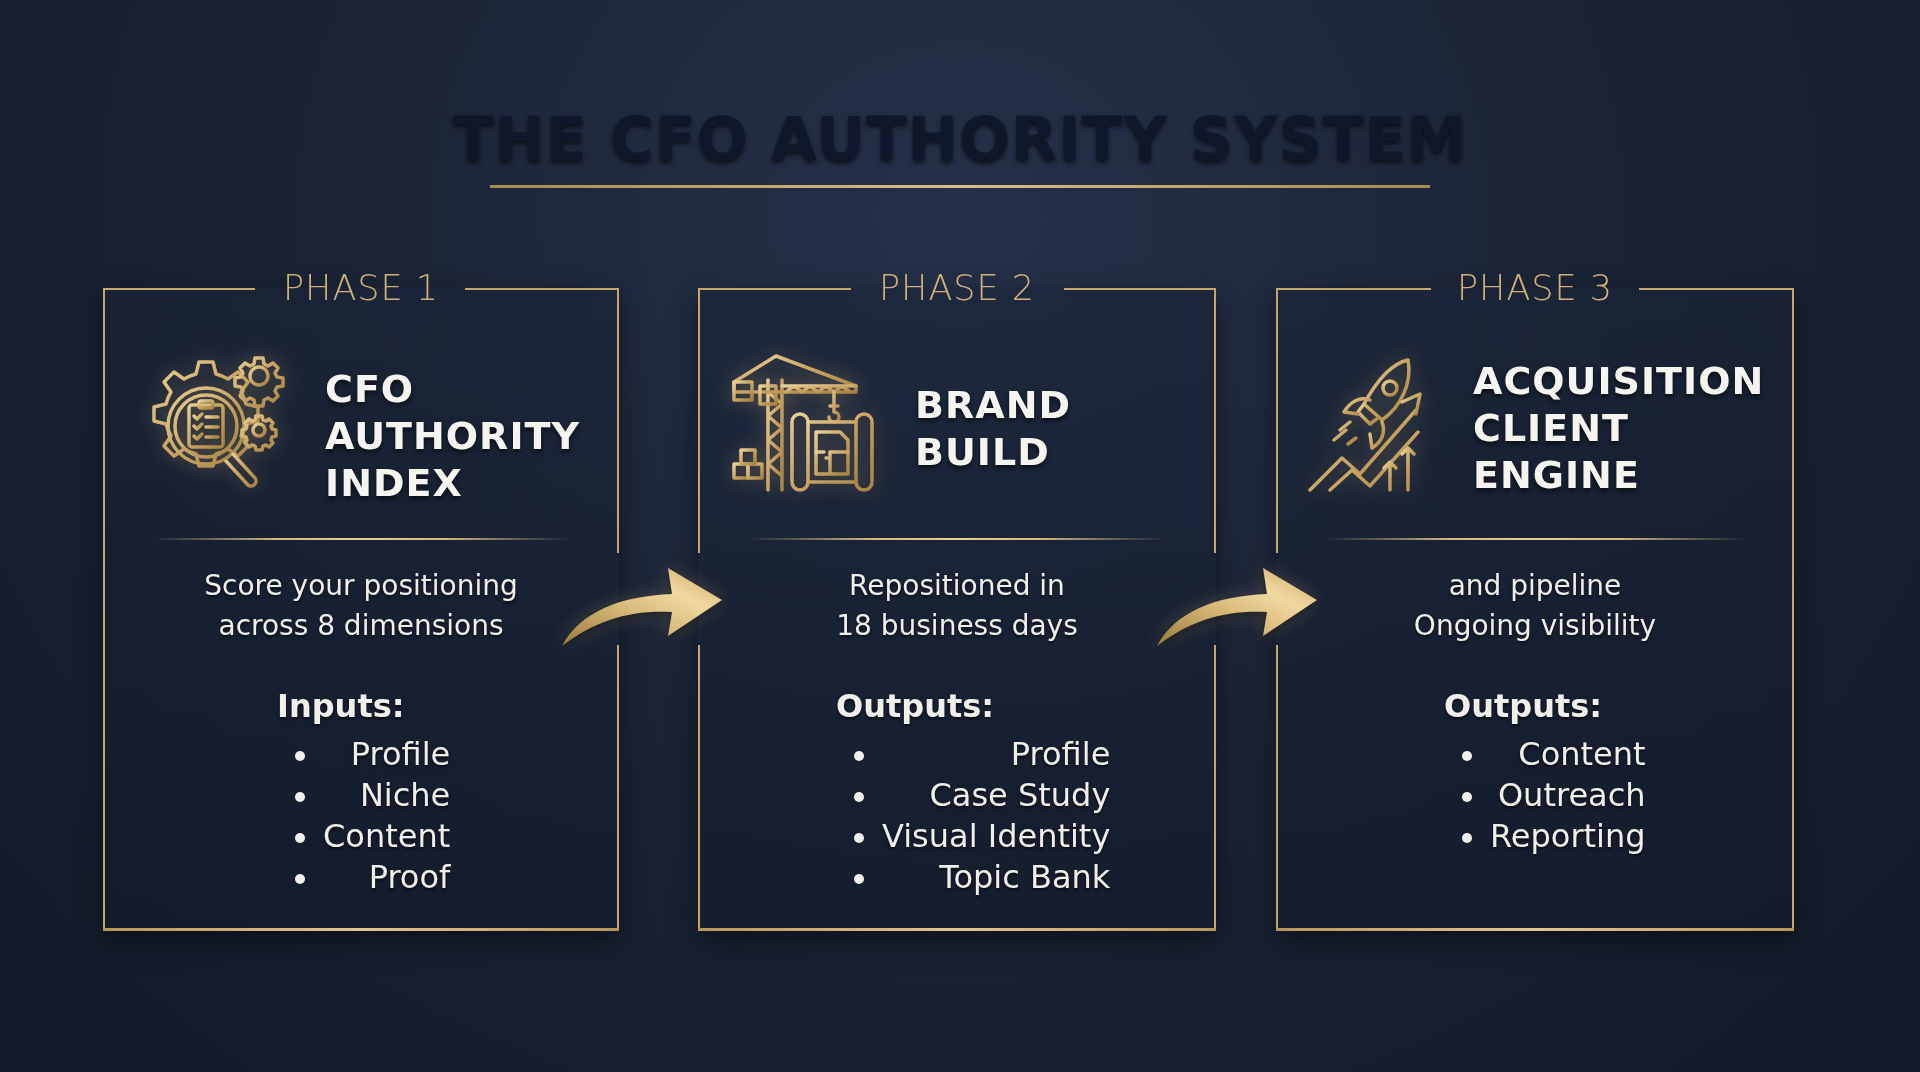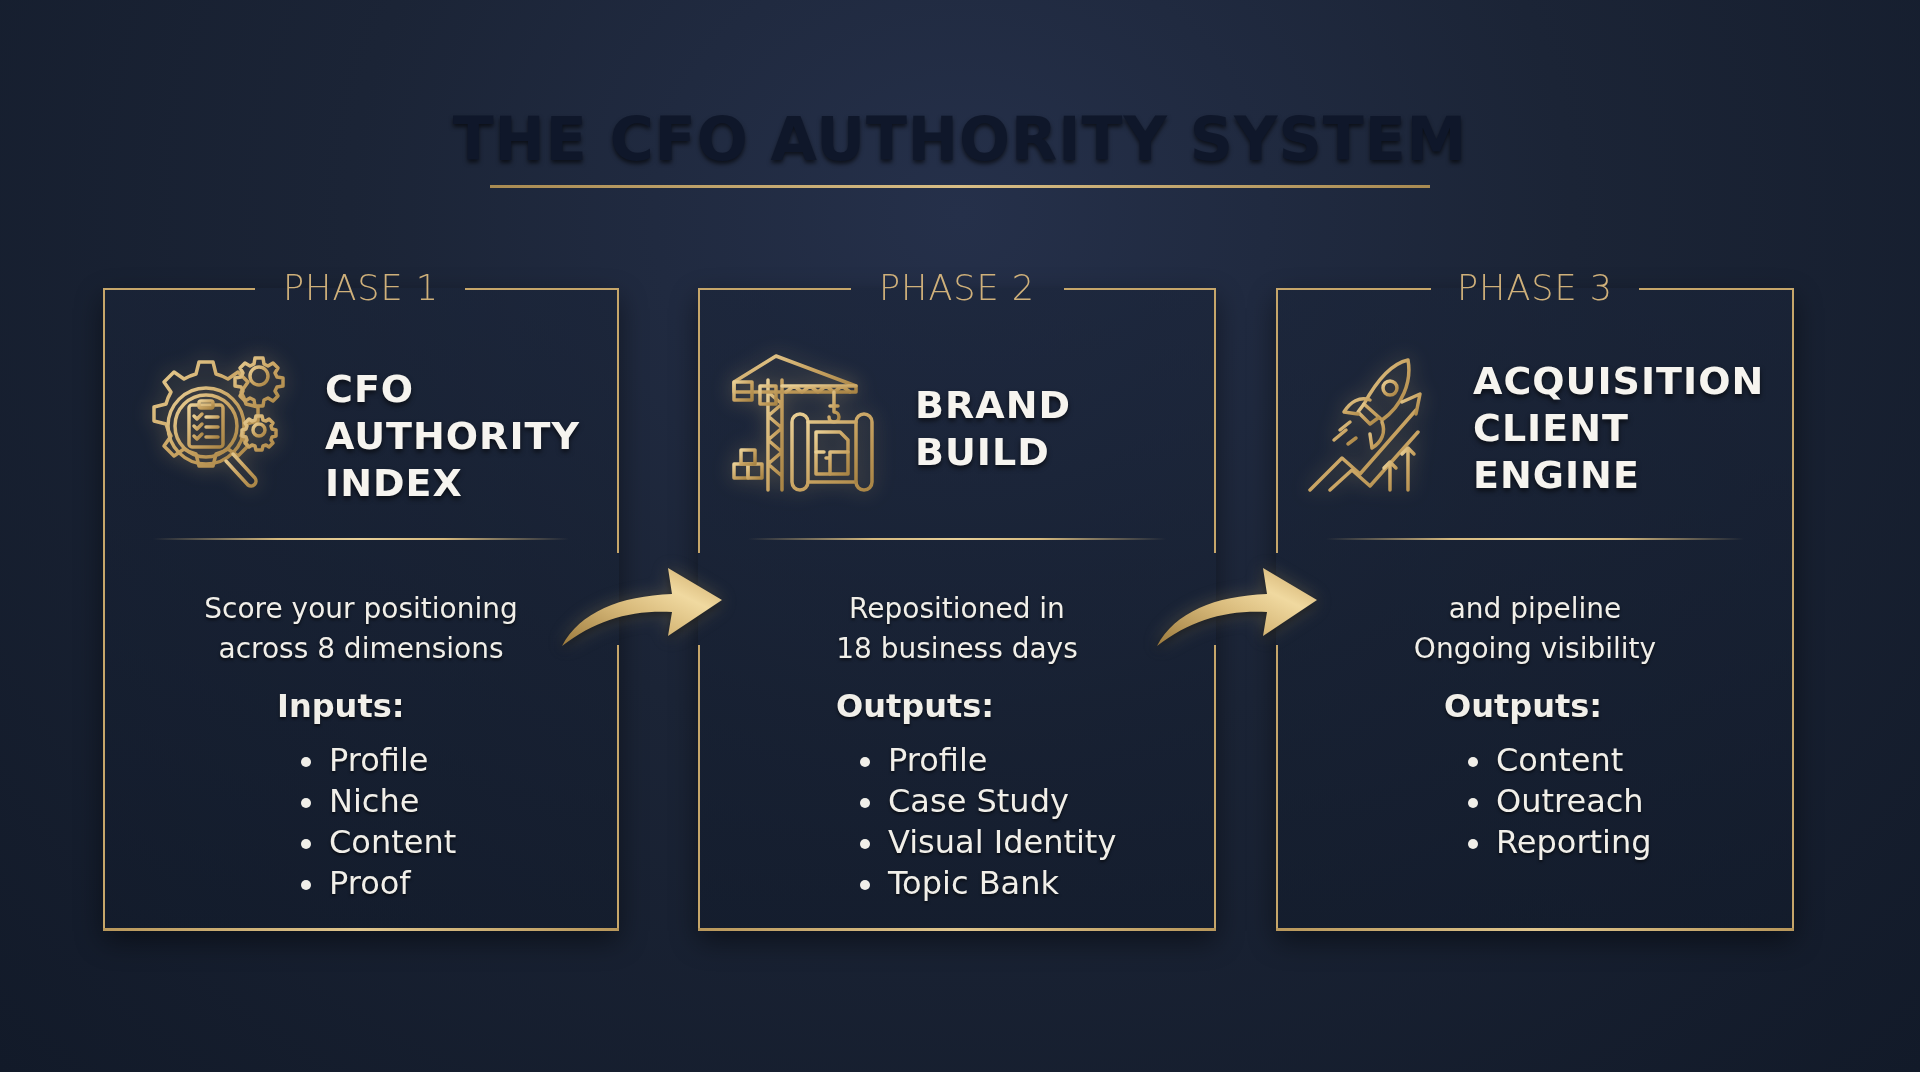--- a/index.html
+++ b/index.html
@@ -42,28 +42,27 @@
     line-height:47px; letter-spacing:1px; text-shadow: 0 3px 5px rgba(0,0,0,0.6);
   }
   .sep {
     position:absolute; top:250px; height:2px; left:50px; right:50px;
     background: linear-gradient(90deg, rgba(200,170,110,0) 0%, #d5b97f 30%, #e8d09a 50%, #d5b97f 70%, rgba(200,170,110,0) 100%);
   }
   .desc {
     position:absolute; top:278px; left:0; right:0; text-align:center;
     color:#f1efe9; font-size:28px; line-height:40px;
     text-shadow: 0 2px 3px rgba(0,0,0,0.6);
-    margin-top: 23px;
   }
   .list {
     position:absolute; top:398px; color:#f1efe9; font-size:32px;
     text-shadow: 0 2px 3px rgba(0,0,0,0.6);
   }
   .list-title { font-weight:700; line-height:40px; }
-  .list ul { margin:14px; padding:0; list-style:none; }
+  .list ul { margin:8px; padding:0; list-style:none;text-align:right; }
   .list li { line-height:41px; position:relative; padding-left:38px; }
   .list li .dot {
     position:absolute; left:10px; top:17px; width:10px; height:10px; border-radius:50%; background:#f1efe9;
   }
   .arrow { position:absolute; }
 </style>
 </head>
 <body>
 
 <svg width="0" height="0" style="position:absolute">

